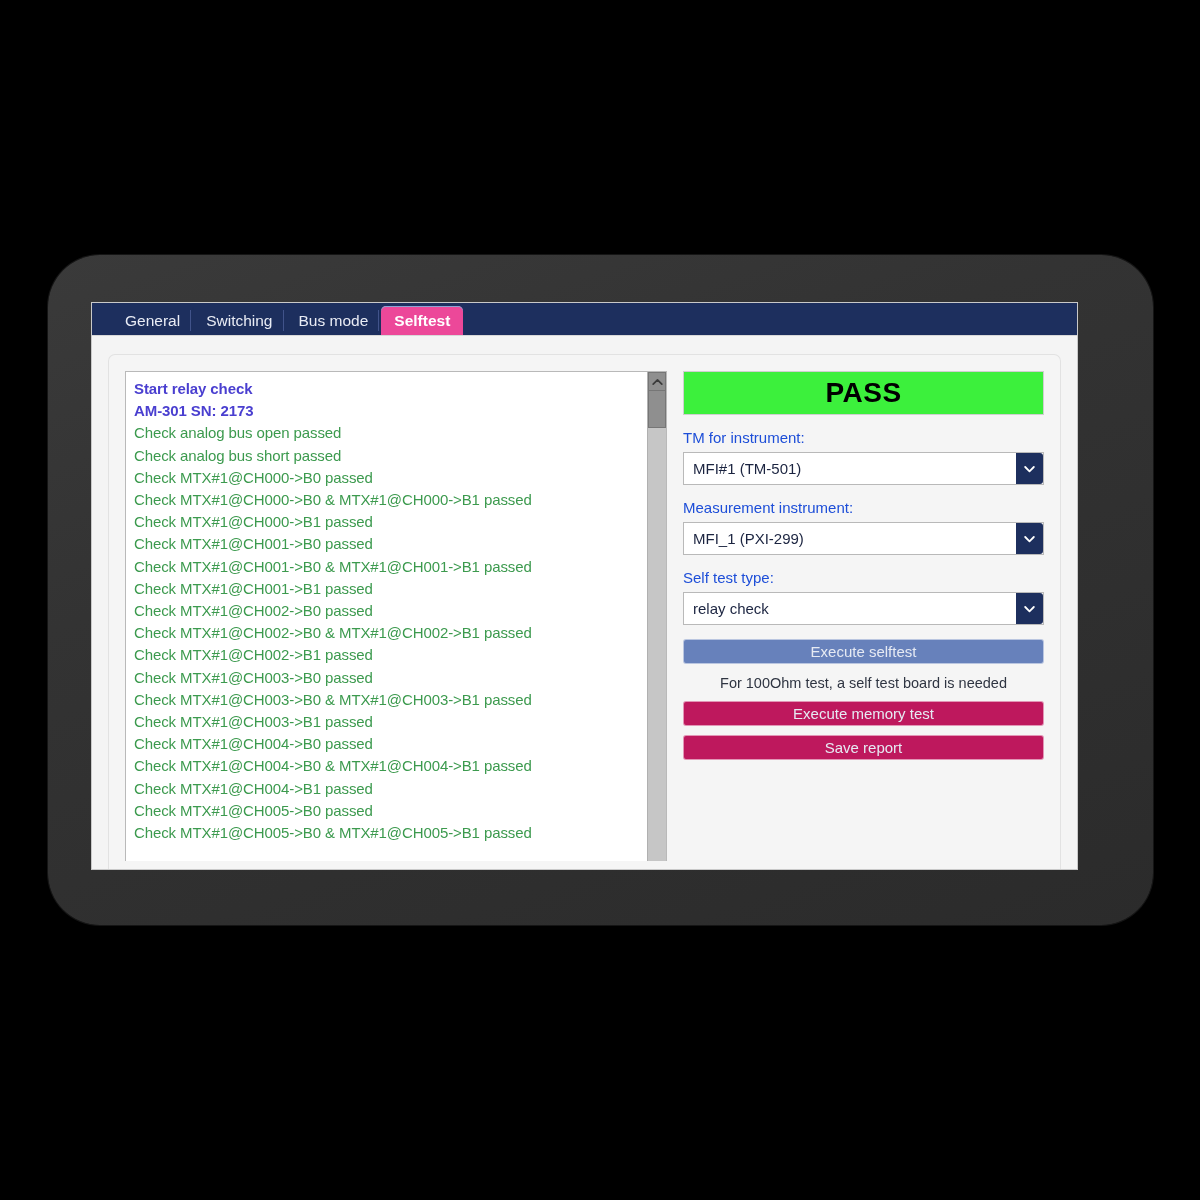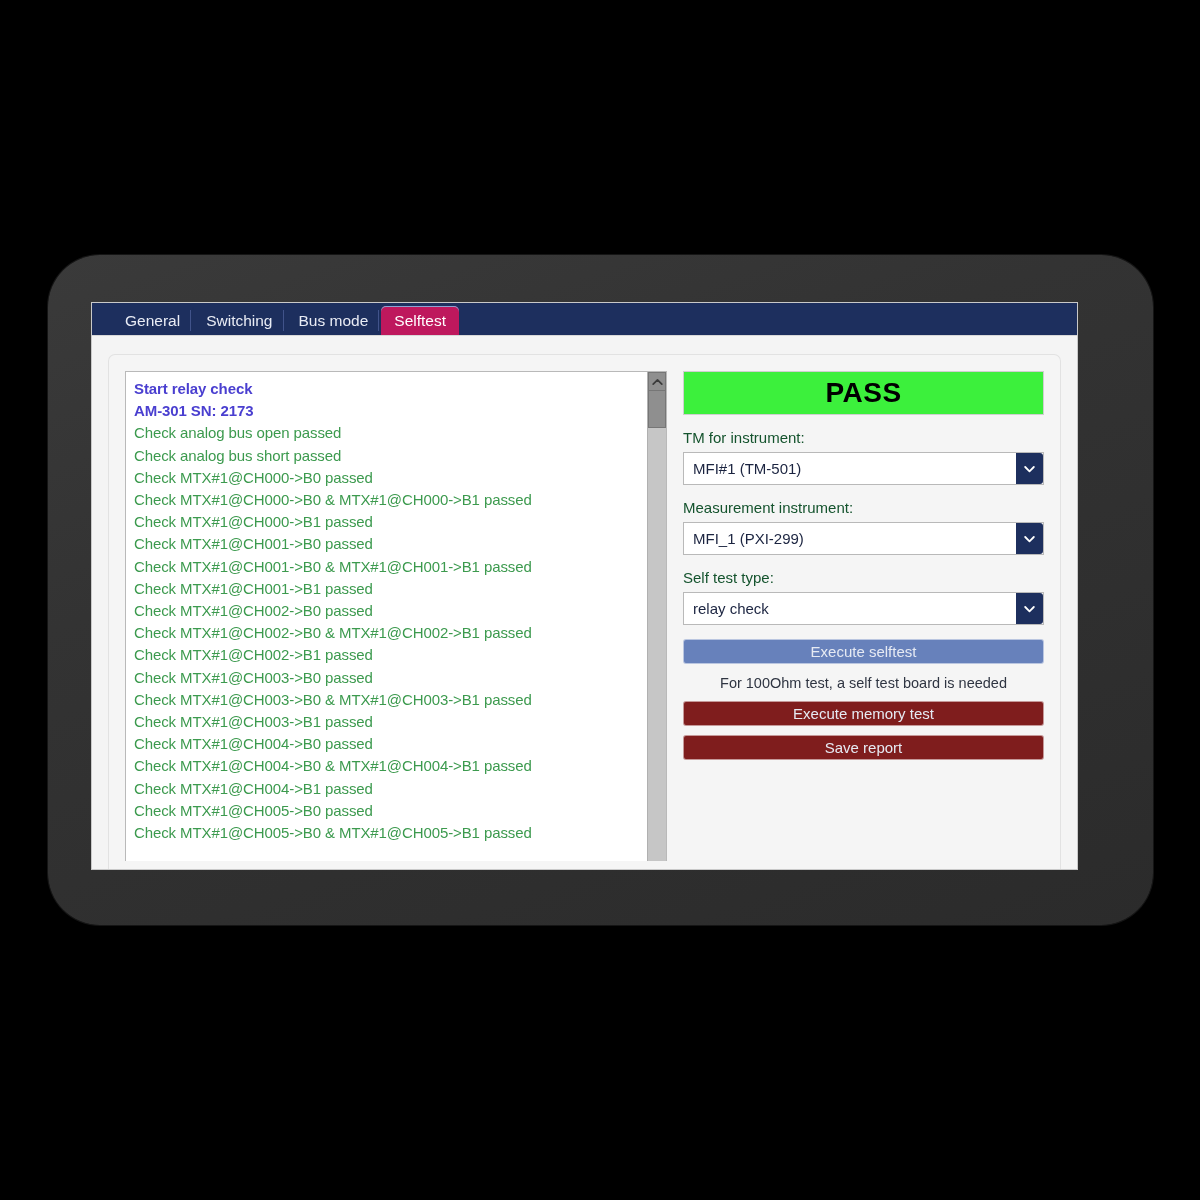--- a/index.html
+++ b/index.html
@@ -51,24 +51,25 @@
     border-radius: 4px 4px 0 0;
     white-space: nowrap;
     position: relative;
   }
   .tab + .tab::before {
     content: "";
     position: absolute; left: -3px; top: 4px; bottom: 4px;
     width: 1px; background: #41538a;
   }
   .tab.active {
-    background: #be185d;
+    background: #ec4899;
     color: #ffffff;
     border-radius: 5px 5px 0 0;
     box-shadow: inset 0 1px 0 #8ca3d2;
+    font-weight: bold;
   }
   .tabbar::after {
     content: "";
     position: absolute; left: 0; right: 0; bottom: 0;
     height: 0; 
   }
 
   
   .content {
     height: calc(100% - 32px);
@@ -145,21 +146,21 @@
     height: 44px;
     background: #3cf03c;
     border: 1px solid #cfcfcf;
     display: flex; align-items: center; justify-content: center;
     font-size: 28px; font-weight: bold; color: #000000;
     letter-spacing: 0.5px;
     margin-bottom: 14px;
   }
   .field-label {
     font-size: 15px;
-    color: #14532d;
+    color: #1d4ed8;
     margin-bottom: 6px;
   }
   .select {
     position: relative;
     height: 33px;
     background: #ffffff;
     border: 1px solid #b9b9b9;
     display: flex; align-items: center;
     padding-left: 9px;
     font-size: 15px;
@@ -179,21 +180,21 @@
     height: 25px;
     display: flex; align-items: center; justify-content: center;
     font-size: 15px;
     color: #e6eaf3;
     border-radius: 3px;
     border: 1px solid rgba(255,255,255,0.55);
     margin-bottom: 9px;
     white-space: nowrap;
   }
   .btn.primary { background: #6781bb; }
-  .btn.dark { background: #7f1d1d; }
+  .btn.dark { background: #be185d; }
   .hint {
     font-size: 14.5px;
     color: #2f3542;
     text-align: center;
     margin: 2px 0 10px 0;
     white-space: nowrap;
   }
 </style>
 </head>
 <body>

